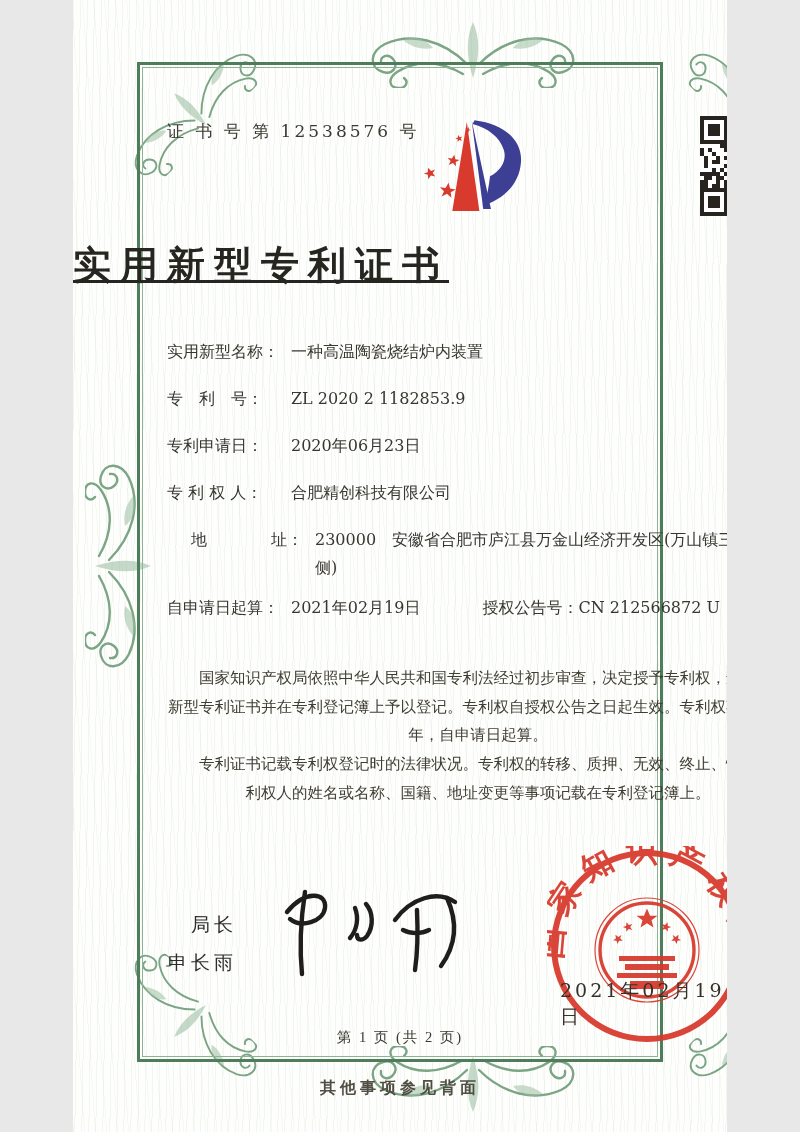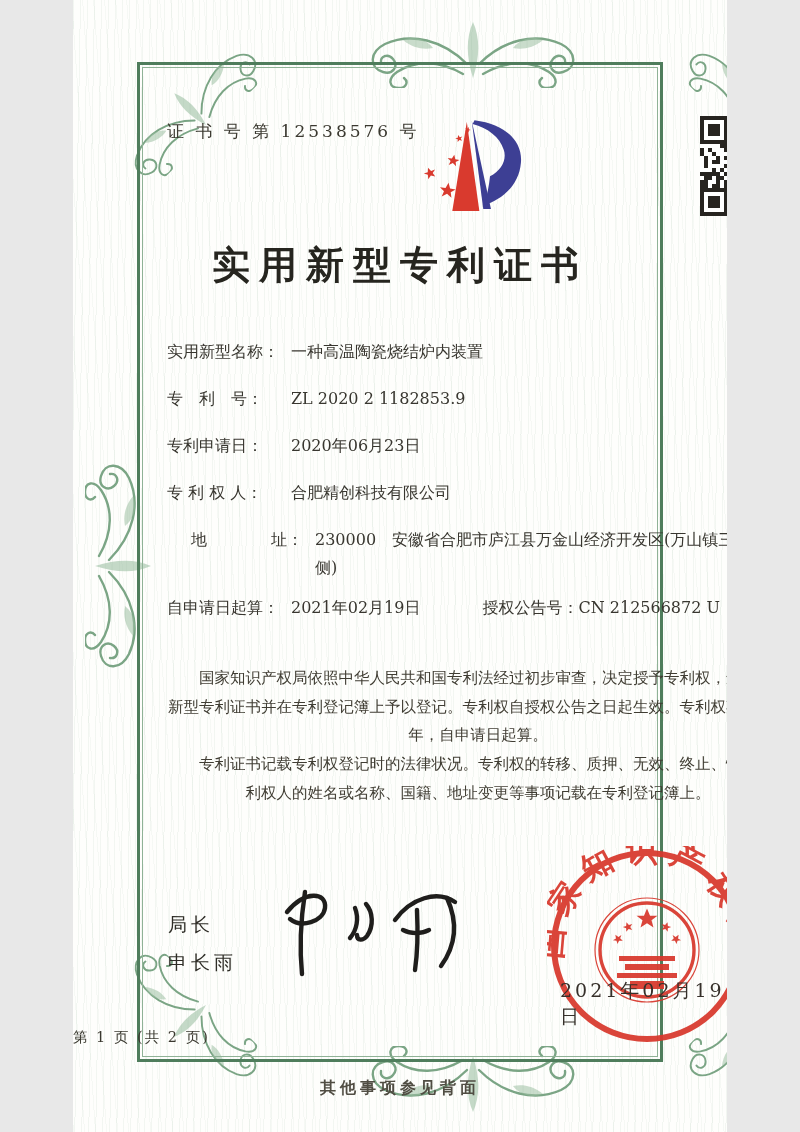--- a/index.html
+++ b/index.html
@@ -21,37 +21,37 @@
     position:absolute;left:64px;top:62px;right:64px;bottom:70px;
     border:3px solid #4f7d5c;z-index:2;
   }
   .frame::after{content:'';position:absolute;inset:2px;border:1px solid #8fb296;}
   .content{position:absolute;inset:0;z-index:3;}
 
   .cert-number{position:absolute;left:94px;top:120px;font-size:17px;letter-spacing:3px;color:#3a382f;}
   .logo{position:absolute;left:330px;top:112px;}
   .qr{position:absolute;left:627px;top:116px;}
   .title{
-    position:absolute;left:0;right:0;top:240px;text-align:center;
-    font-size:38px;font-weight:700;letter-spacing:9px;color:#26251f;
+    position:absolute;left:0;right:0;top:240px;
+    font-size:38px;font-weight:700;letter-spacing:9px;color:#26251f;text-decoration:underline;
   }
   .fields{position:absolute;left:94px;top:338px;width:636px;font-size:16px;line-height:28px;}
   .row{margin-bottom:19px;}
   .row.addr{margin-bottom:12px;margin-left:24px;}
   .flabel{display:inline-block;width:124px;vertical-align:top;white-space:pre;}
   .fvalue{display:inline-block;vertical-align:top;max-width:478px;}
   .grant-gap{display:inline-block;width:62px;}
   .paragraphs{position:absolute;left:93px;top:664px;width:624px;font-size:15.5px;line-height:1.85;color:#403d33;text-align:center;}
   .paragraphs p{margin:0;text-indent:2em;}
   .officer{position:absolute;left:95px;top:912px;font-size:19px;letter-spacing:4px;color:#2e2c26;}
-  .officer div{margin-bottom:12px;}
+  .officer div{margin-bottom:12px;text-align:right;}
   .signature{position:absolute;left:198px;top:878px;}
   .seal{position:absolute;left:474px;top:846px;opacity:.93;}
   .seal-date{position:absolute;left:487px;top:978px;font-size:19px;letter-spacing:3px;color:#36302a;z-index:4;}
-  .page-num{position:absolute;left:0;right:0;top:1028px;text-align:left;font-size:14.5px;letter-spacing:2px;color:#3a382f;}
+  .page-num{position:absolute;left:0;right:0;top:1028px;text-align:center;font-size:14.5px;letter-spacing:2px;color:#3a382f;font-family:Liberation Serif, serif;}
   .back-note{position:absolute;left:0;right:0;top:1078px;text-align:center;font-size:16px;letter-spacing:4px;color:#504d43;z-index:3;font-weight:bold;}
 </style>
 </head>
 <body>
 
 <div class="page">
 
   <svg width="0" height="0" style="position:absolute" aria-hidden="true">
     <defs>
       <path id="star" d="M0,-10 2.9,-3.1 10,-3.1 4.3,1.2 6.2,8.1 0,4 -6.2,8.1 -4.3,1.2 -10,-3.1 -2.9,-3.1 Z"></path>

